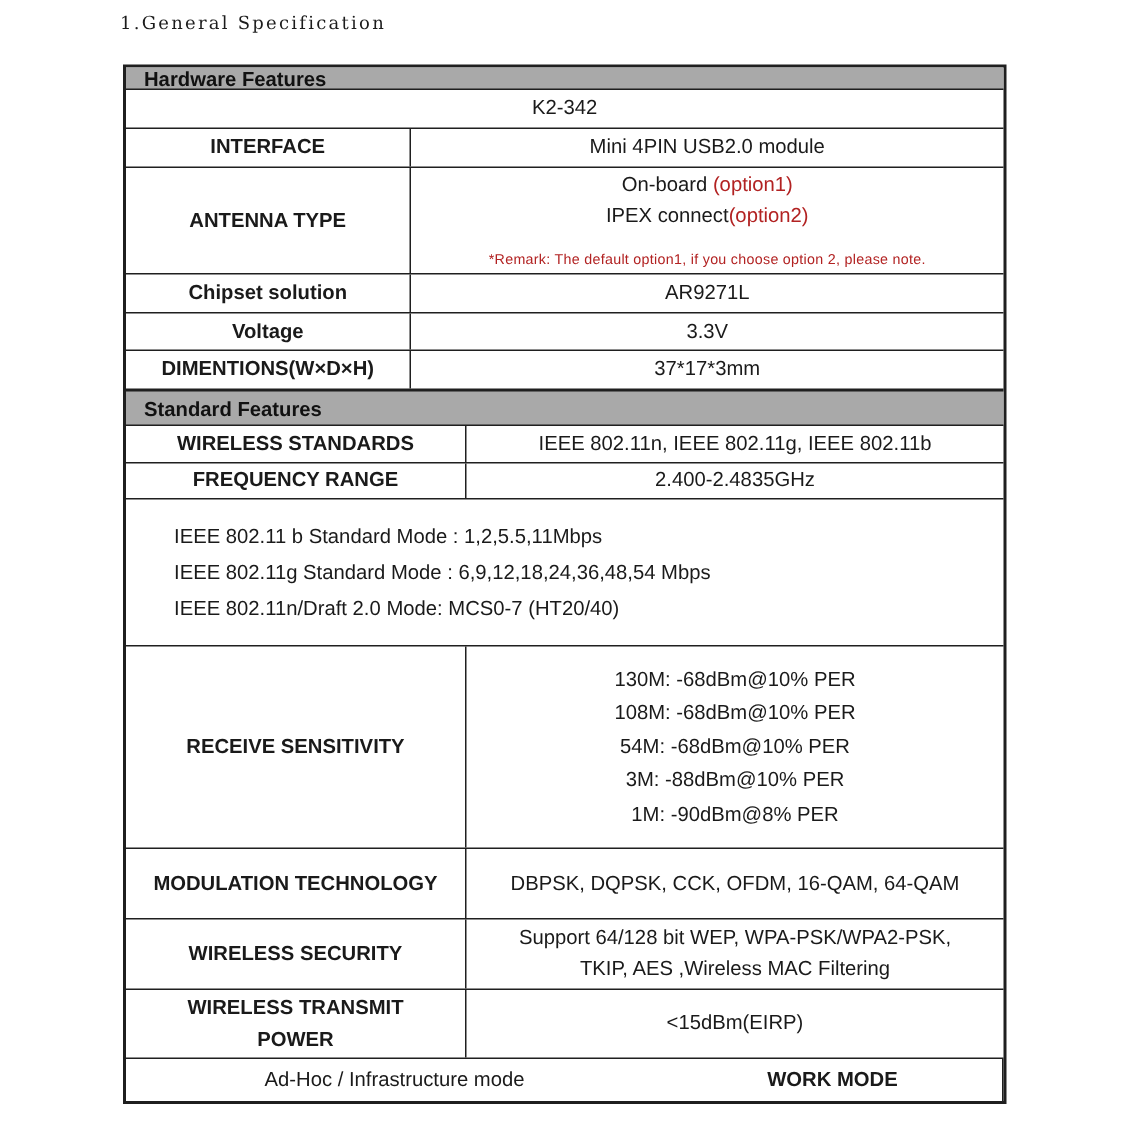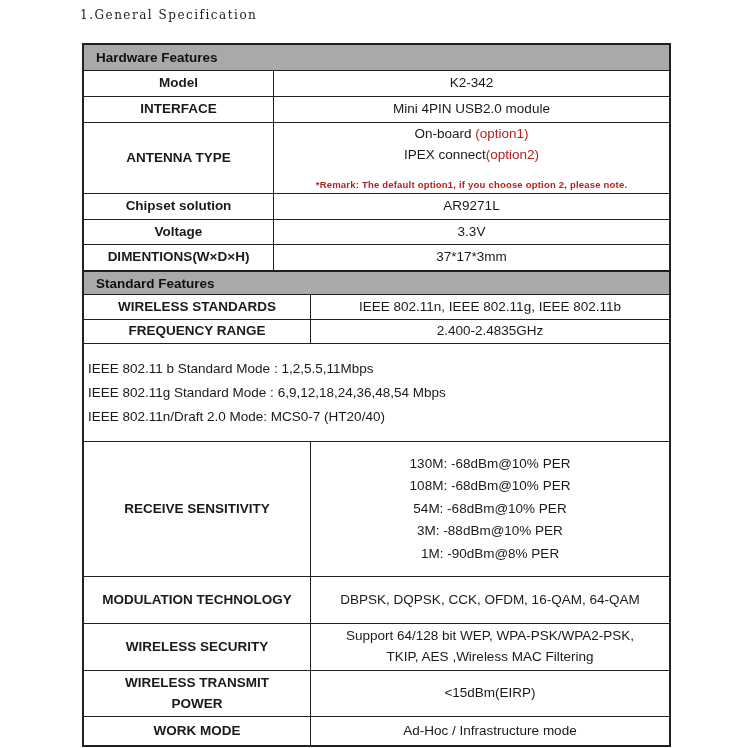--- a/index.html
+++ b/index.html
@@ -64,45 +64,45 @@
     text-align: center;
     font-size: 13.5px;
     line-height: 1.55;
     padding: 2px 6px;
   }
   .cell.value.left-align {
     align-items: flex-start;
     text-align: left;
     padding-left: 4px;
     line-height: 24px;
+    margin-left: 28px;
   }
   .cell.value.sensitivity { line-height: 22.4px; }
   .red { color: var(--accent-red, #b22222); }
   .remark {
     font-size: 9.5px;
-    font-weight: bold;
+    font-weight: normal;
     margin-top: 13px;
     letter-spacing: 0.2px;
     text-align: right;
   }
   .opt-line { line-height: 21px; }
 </style>
 </head>
 <body>
 
 <div class="doc-title">1.General Specification</div>
 
 <div class="spec-table">
 
-  <div class="section-header hw" style="height:26px">
+  <div class="section-header hw" style="height:15px">
     <span>Hardware Features</span>
   </div>
 
   <div class="row hw-row" style="height:26px">
-    <div class="cell label">Model</div>
     <div class="cell value">
       <span>K2-342</span>
     </div>
   </div>
 
   <div class="row hw-row" style="height:26px">
     <div class="cell label">INTERFACE</div>
     <div class="cell value">
       <span>Mini 4PIN USB2.0 module</span>
     </div>
@@ -191,19 +191,19 @@
   </div>
 
   <div class="row wl-row" style="height:46px">
     <div class="cell label">WIRELESS TRANSMIT POWER</div>
     <div class="cell value">
       <span>&lt;15dBm(EIRP)</span>
     </div>
   </div>
 
   <div class="row wl-row" style="height:28px">
+    <div class="cell value">
+      <span>Ad-Hoc / Infrastructure mode</span>
+    </div>
     <div class="cell label">WORK MODE</div>
-    <div class="cell value">
-      <span>Ad-Hoc / Infrastructure mode</span>
-    </div>
   </div>
 
 </div>
 
 </body></html>

